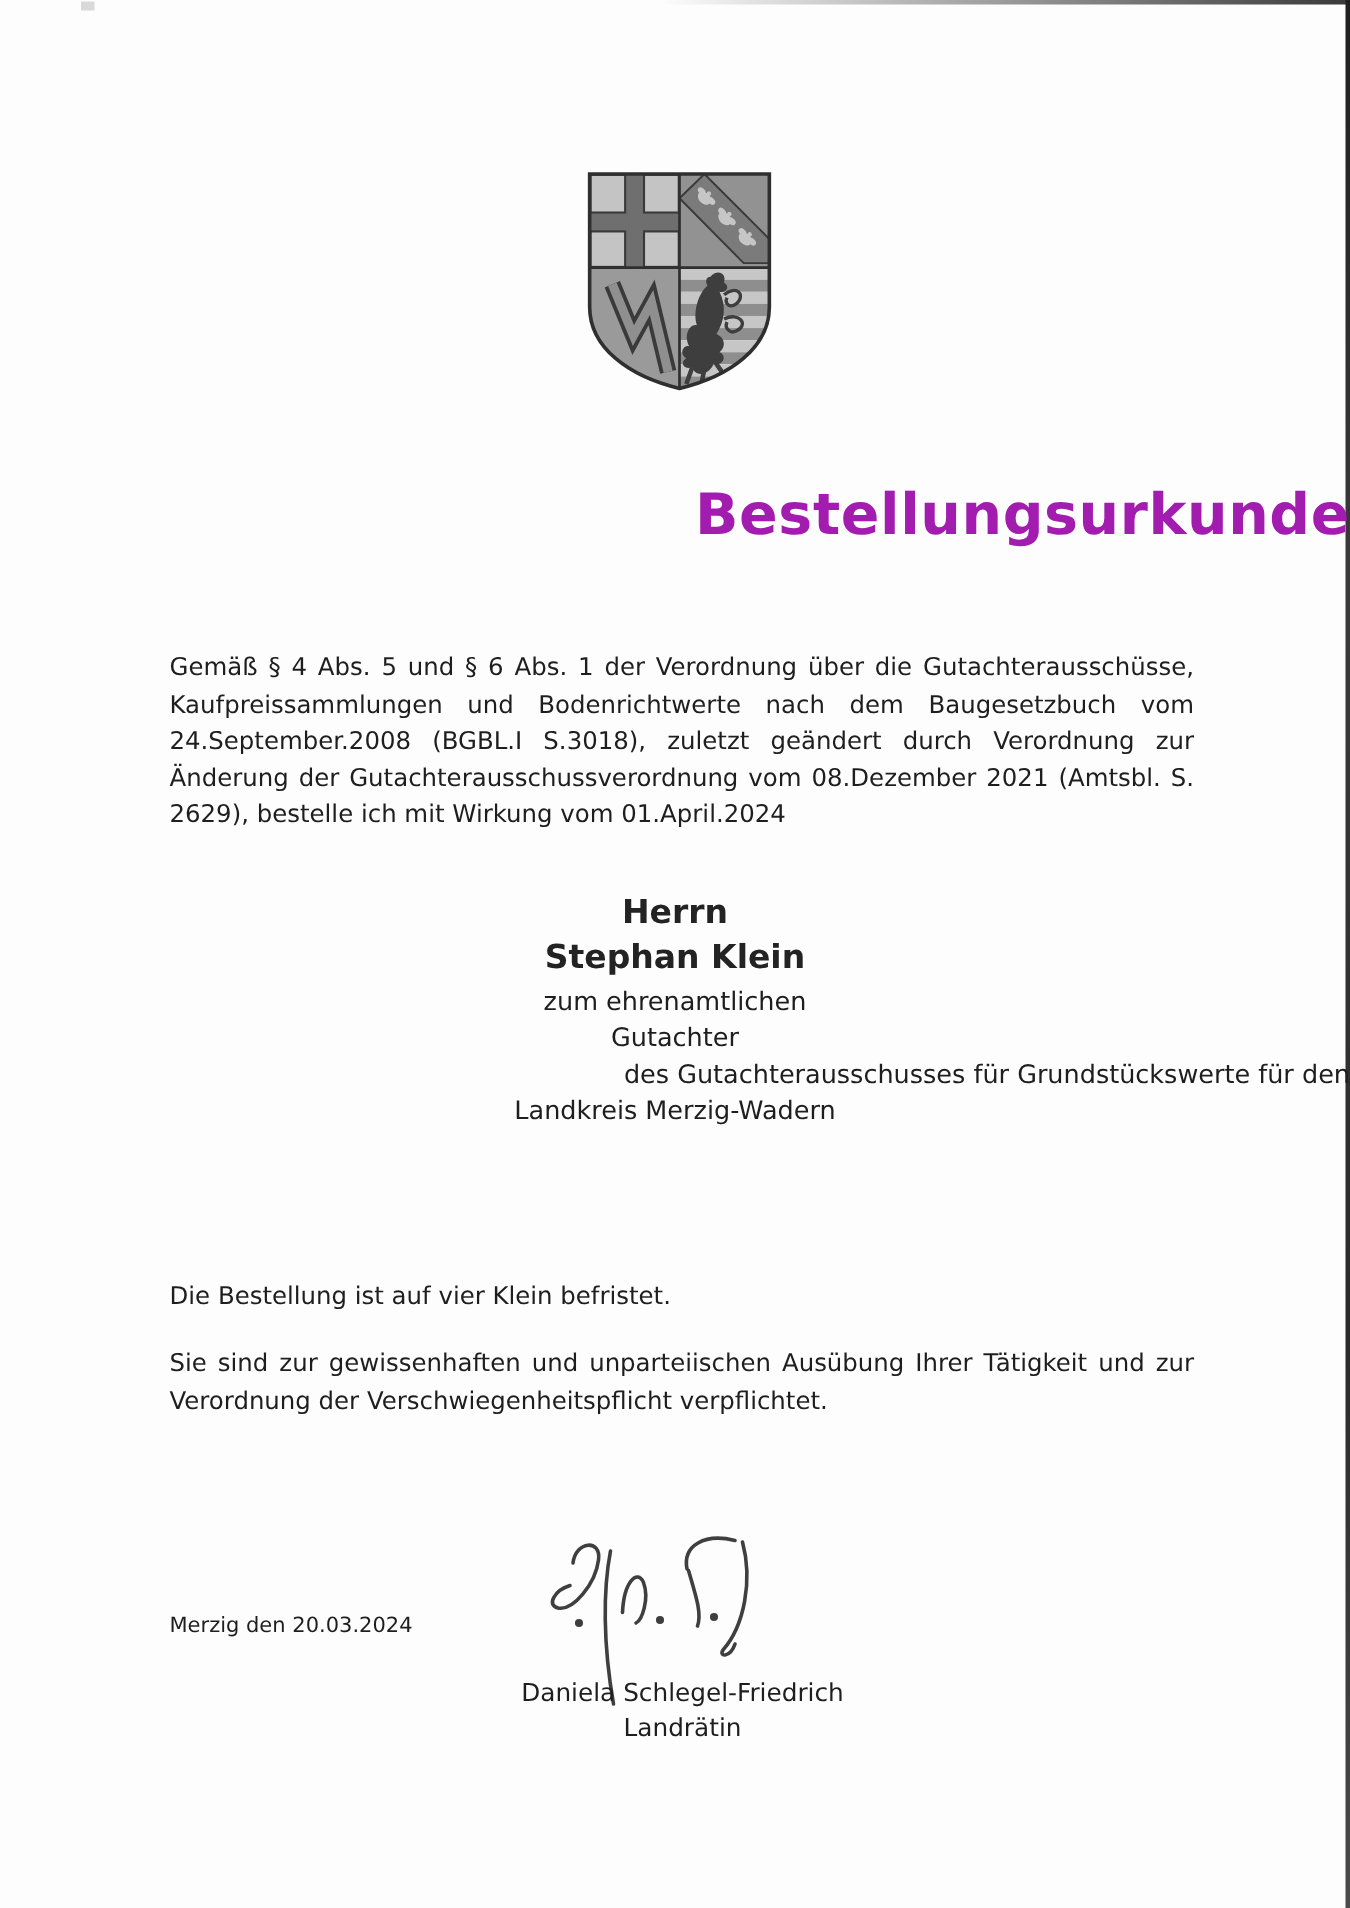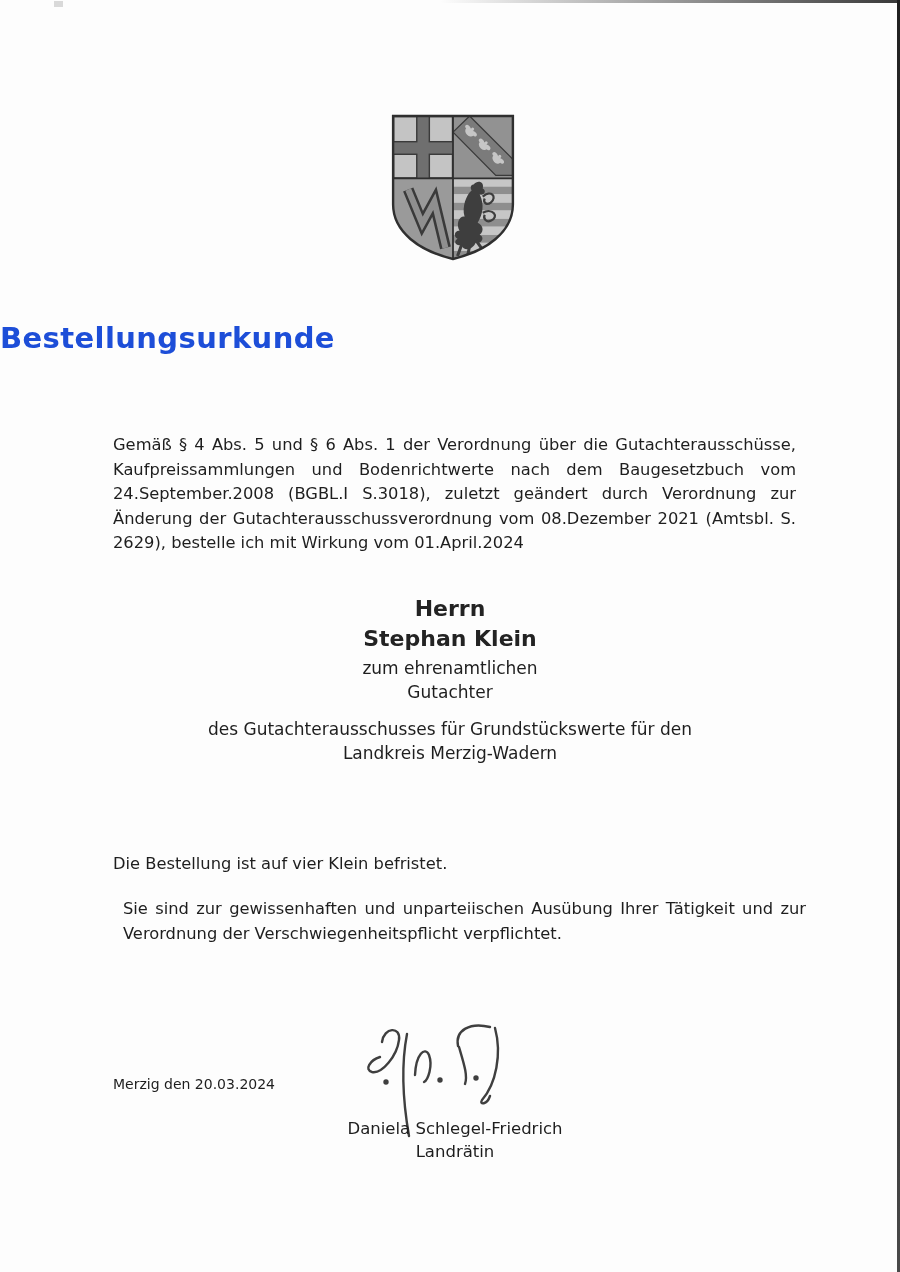--- a/index.html
+++ b/index.html
@@ -16,39 +16,39 @@
   .scan-edge-top {
     position:absolute; top:0; left:440px; right:0; height:3px;
     background:linear-gradient(to right, rgba(35,35,35,0), rgba(35,35,35,0.9));
   }
   .scan-mark-a { position:absolute; left:54px; top:1px; width:9px; height:6px; background:#d9d9d9; }
 
   .crest { position:absolute; left:389px; top:112px; width:128px; height:151px; }
 
   .title {
     position:absolute; top:321px; left:0; width:100%; margin:0;
-    text-align:left; font-size:29px; font-weight:bold;
-    letter-spacing:0.4px; color:#1d4ed8;
+    text-align:right; font-size:38px; font-weight:bold;
+    letter-spacing:0.4px; color:#a21caf;
   }
 
   .intro { position:absolute; left:113px; top:433px; width:683px; font-size:16.3px; line-height:24.6px; }
   .jline { text-align:justify; text-align-last:justify; }
   .jline.last { text-align-last:left; }
 
   .recipient {
     position:absolute; top:562px; left:0; width:100%;
     text-align:center; font-weight:bold; font-size:22px; line-height:30px; color:#232323;margin-top:32px;
   }
 
   .appointment { position:absolute; top:657px; left:0; width:100%; text-align:center; font-size:17px; line-height:23.5px; }
-  .appointment .spaced { margin-top:14px; }
+  .appointment .spaced { margin-top:2px;text-align:right; }
 
   .term { position:absolute; left:113px; top:854px; font-size:16.3px; }
 
-  .obligation { position:absolute; left:123px; top:897px; width:683px; font-size:16.3px; line-height:24.6px; }
+  .obligation { position:absolute; left:113px; top:897px; width:683px; font-size:16.3px; line-height:24.6px; }
 
   .place-date { position:absolute; left:113px; top:1076px; font-size:14px; }
 
   .signature-svg { position:absolute; left:352px; top:1020px; width:170px; height:120px; }
 
   .signatory {
     position:absolute; top:1117px; left:305px; width:300px;
     text-align:center; font-size:16.5px; line-height:23px;
   }
 </style>

